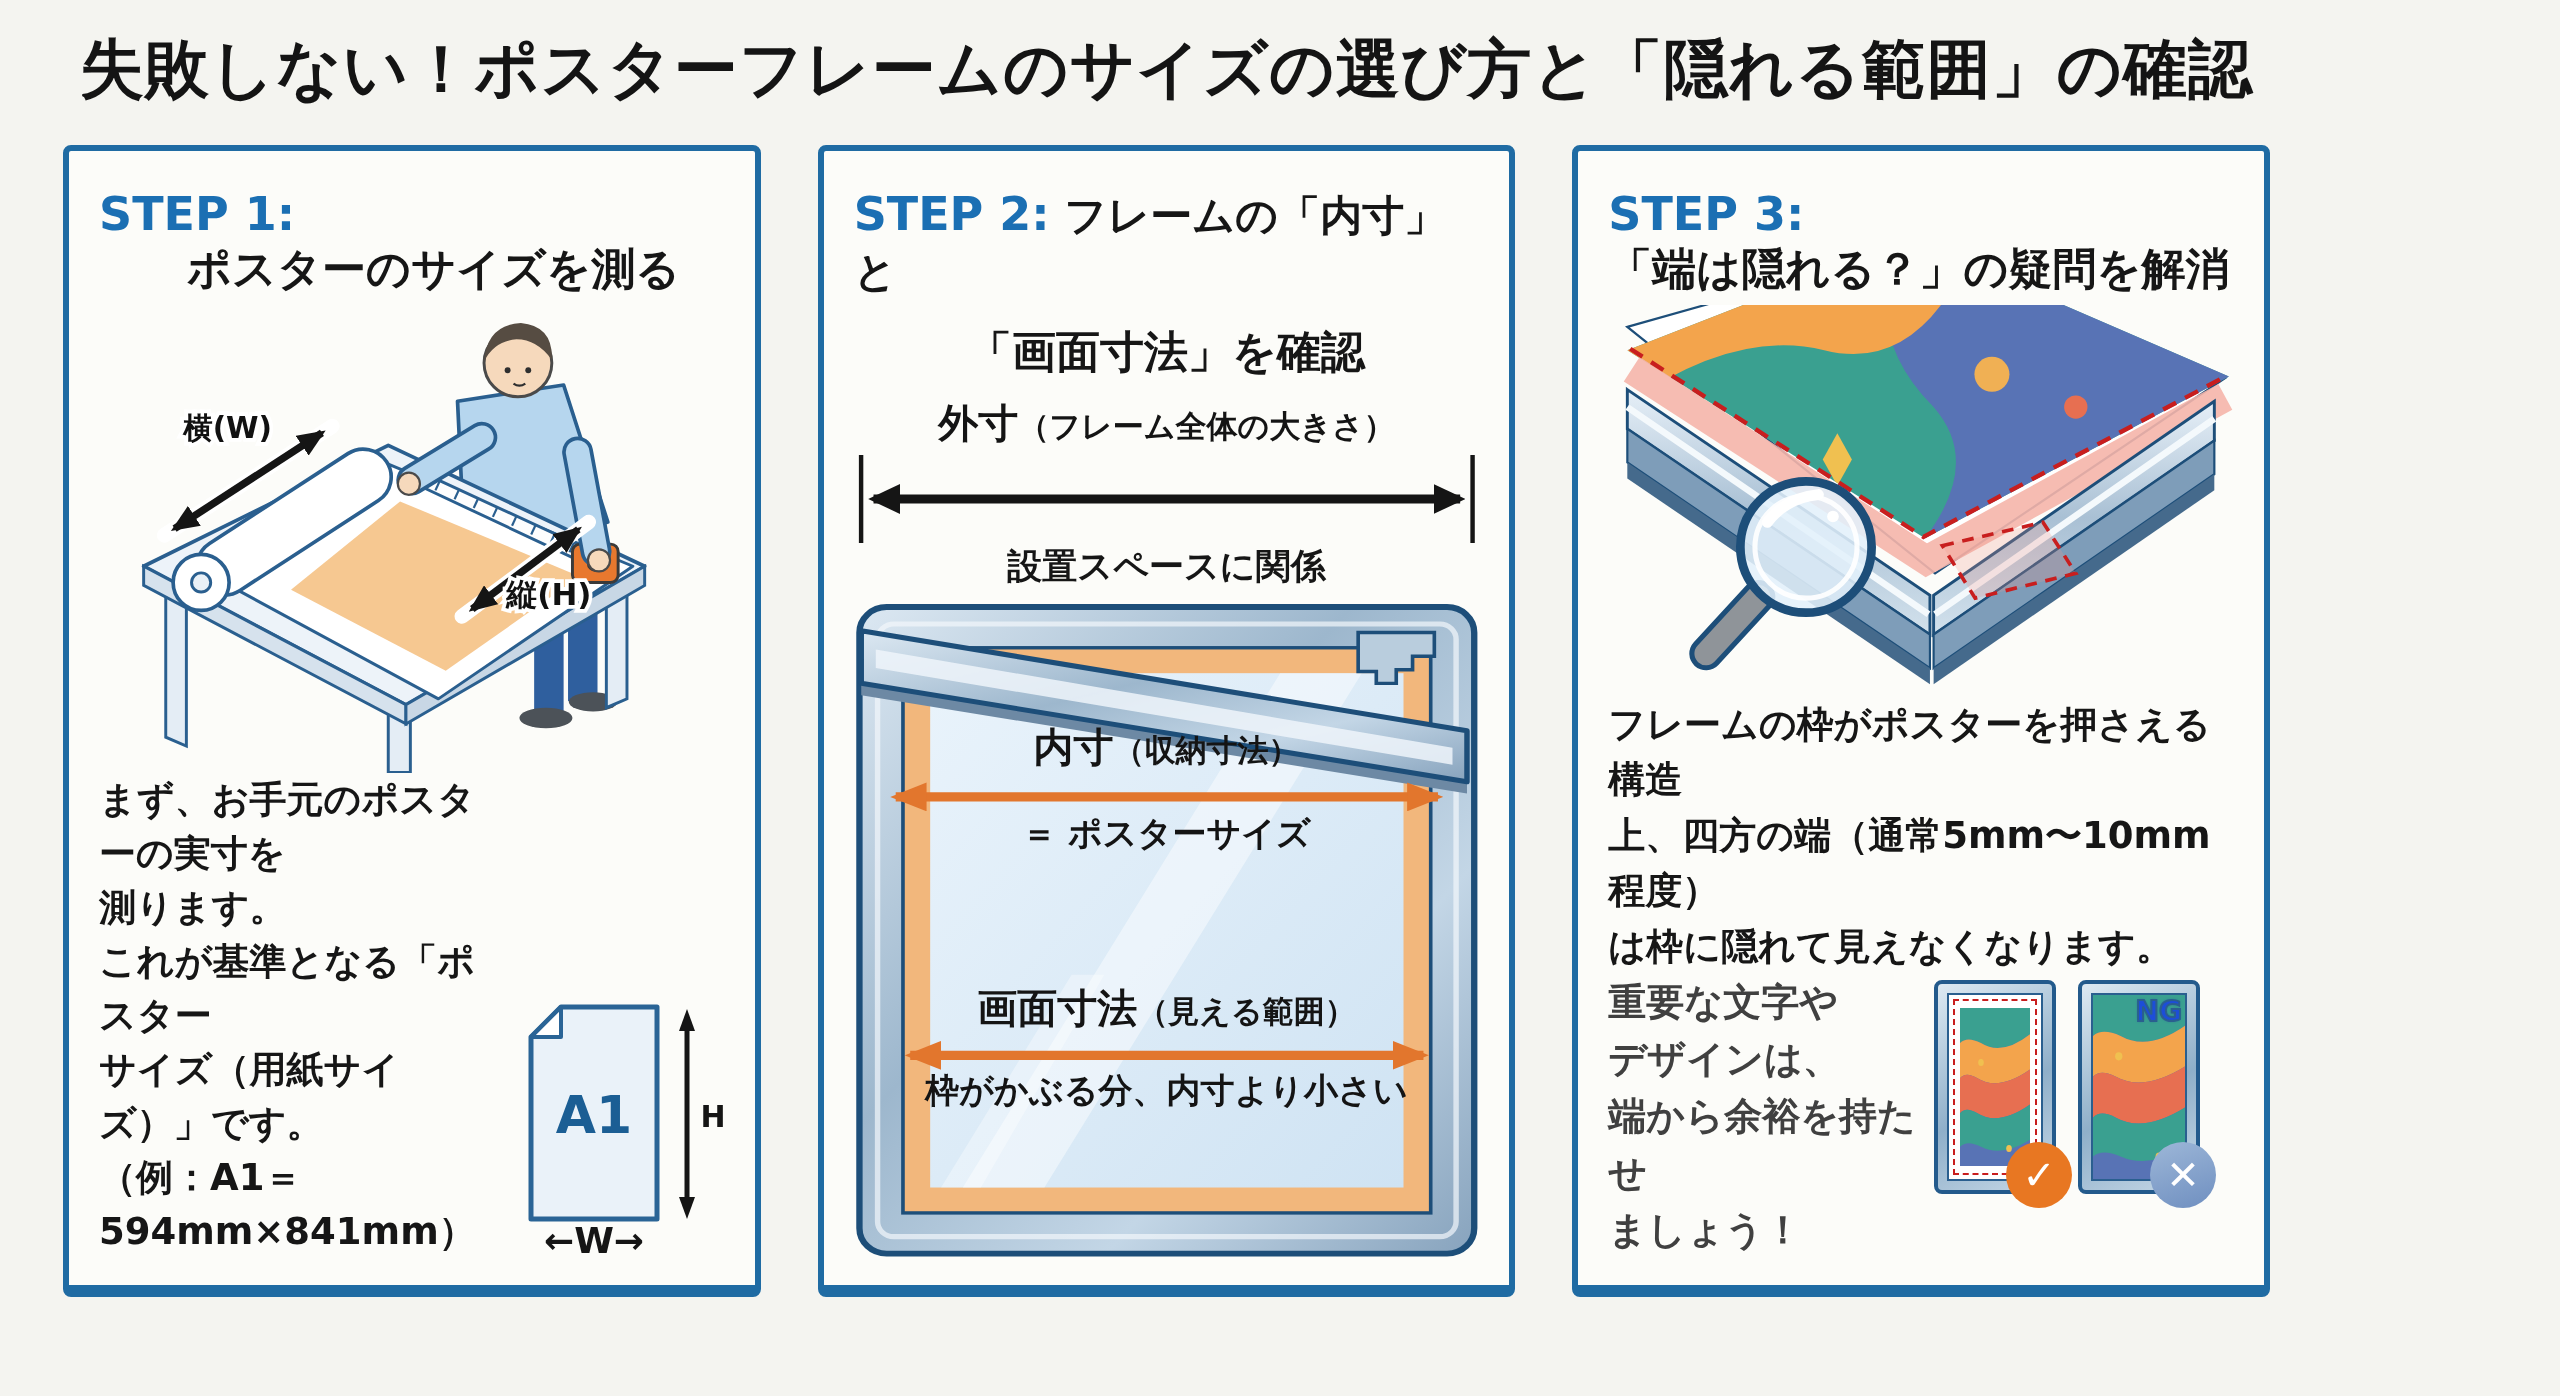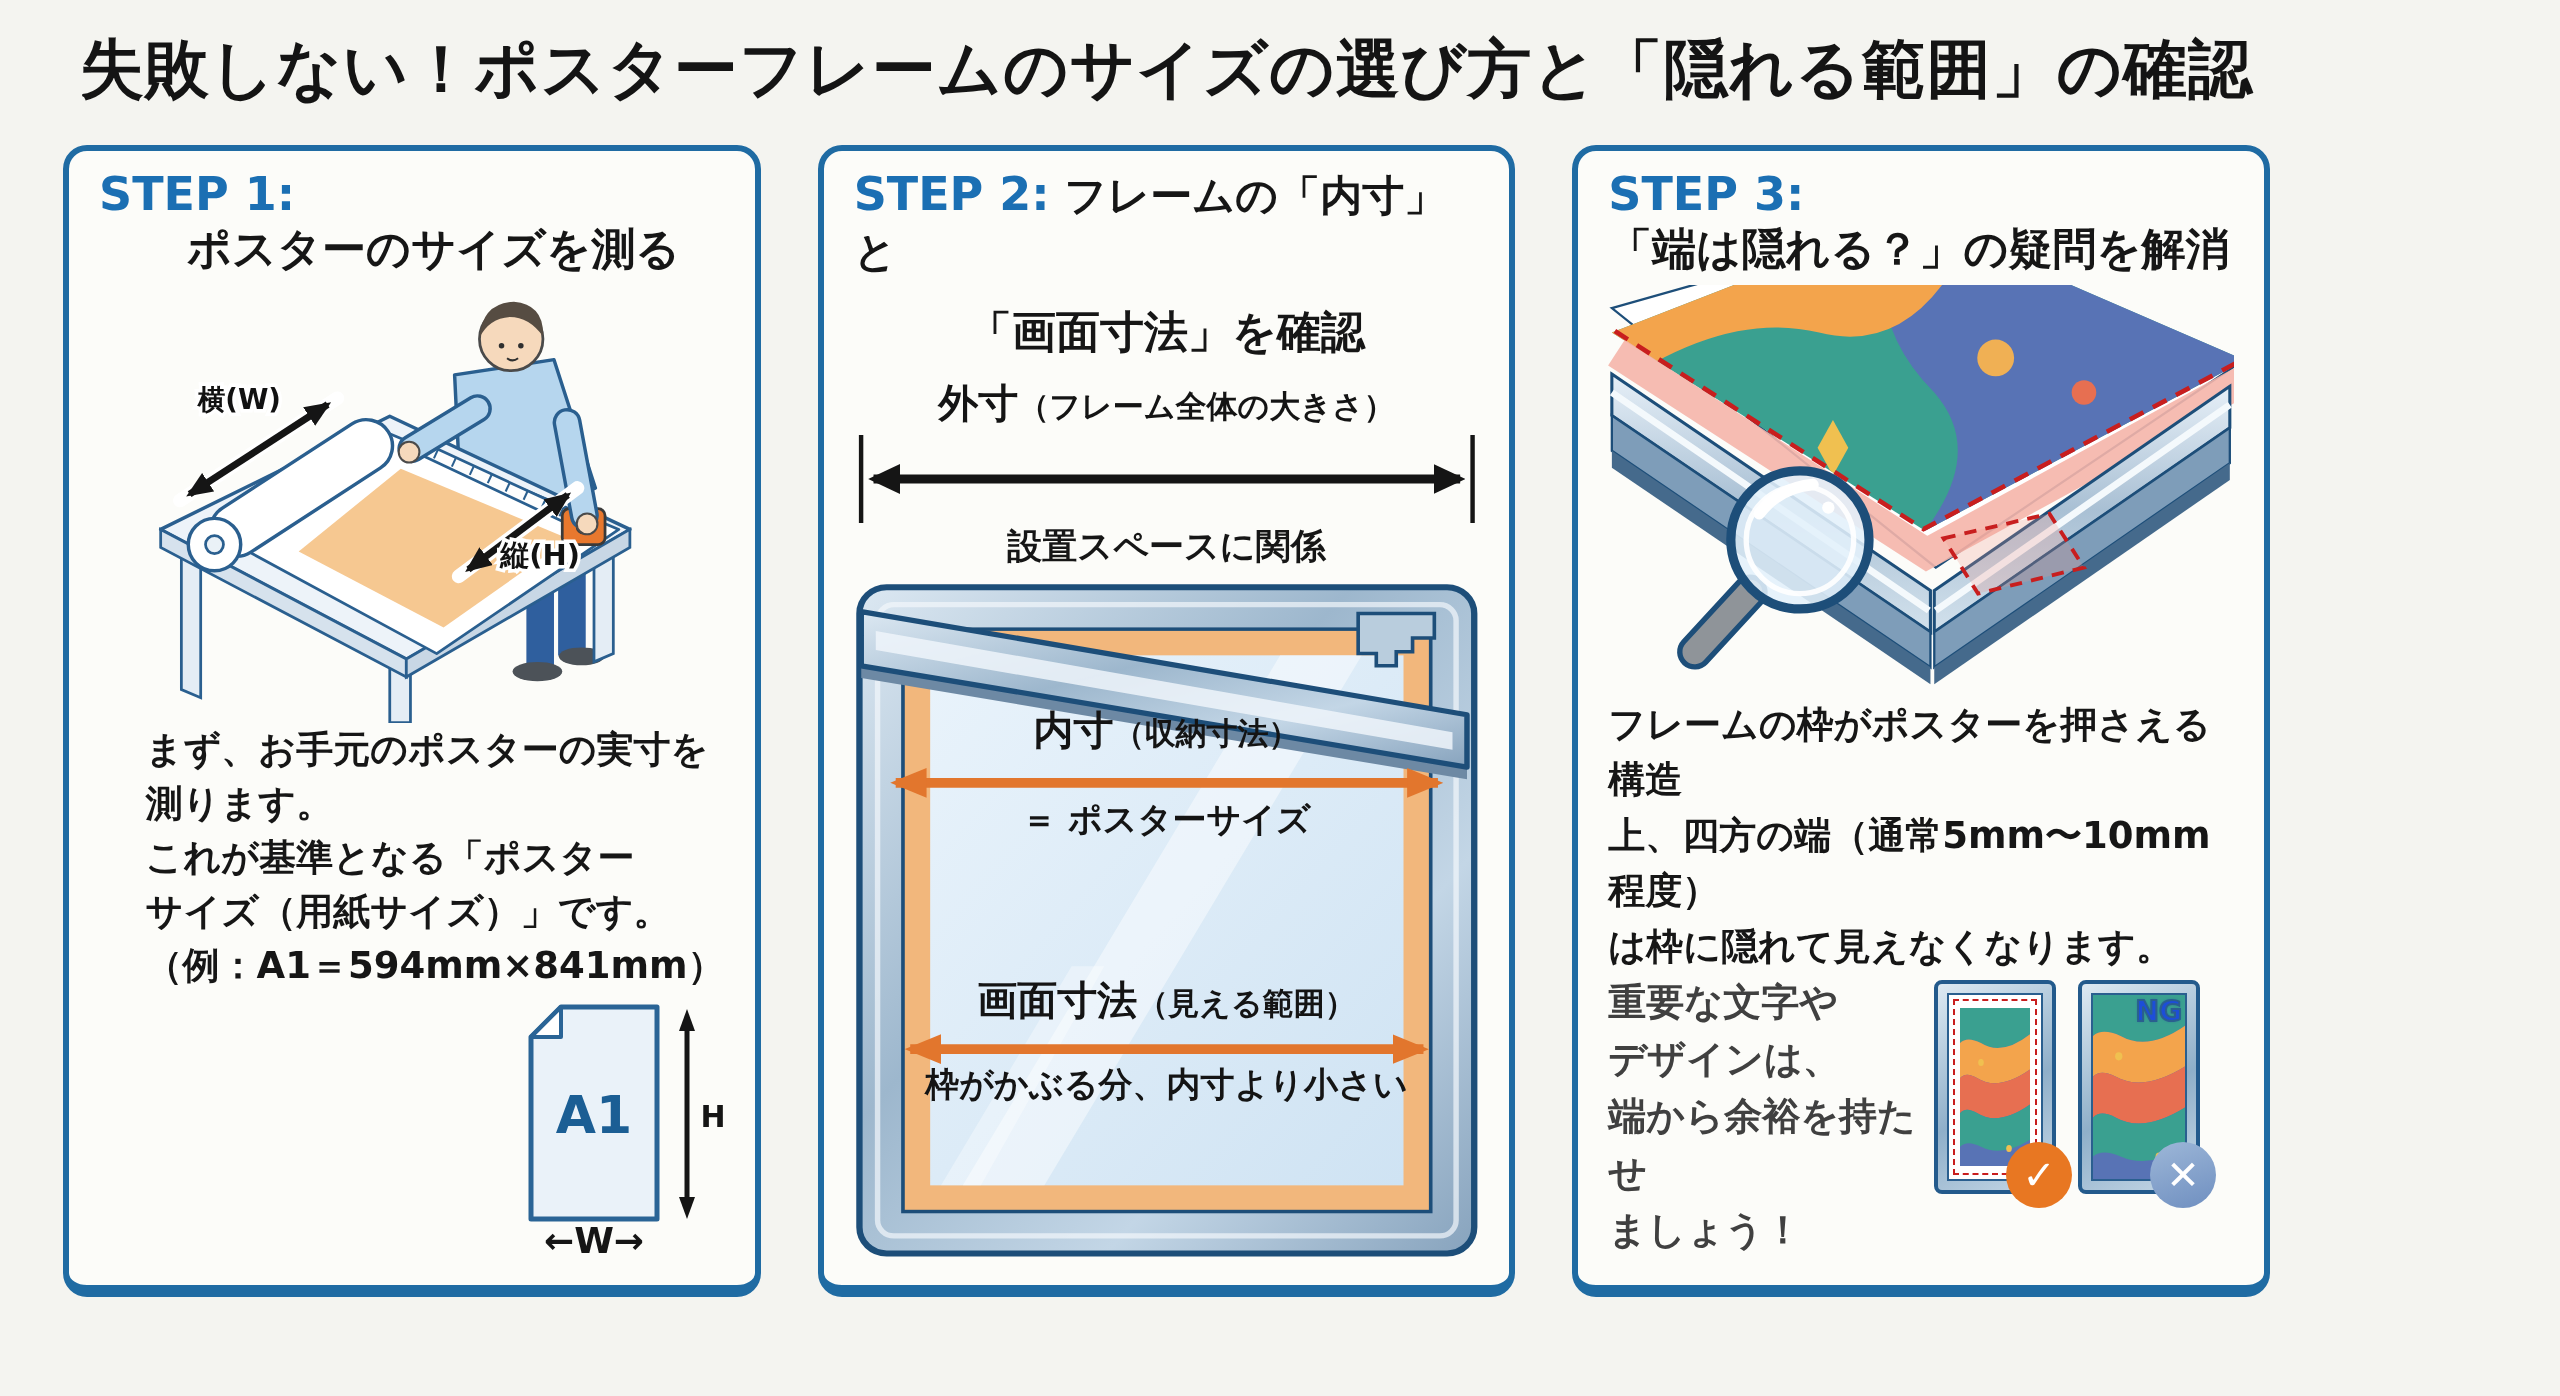--- a/index.html
+++ b/index.html
@@ -3,30 +3,30 @@
 <meta charset="utf-8">
 <style>
   * { margin:0; padding:0; box-sizing:border-box; }
   body { font-family:"DejaVu Sans","Liberation Sans",sans-serif; background:#f4f4f0; }
   .canvas { position:relative; width:2333px; height:1396px; background:#f4f4f0; overflow:hidden; }
 
   .main-title { text-align:center; padding-top:26px; font-size:64px; font-weight:900; color:#141414; letter-spacing:1px; }
 
   .panels { display:flex; gap:57px; margin:32px 63px 0; height:1152px; }
   .panel { flex:1; background:#fcfcf9; border:6px solid #1f6ba3; border-bottom-width:12px;
-           border-radius:24px; padding:16px 30px 26px; display:flex; flex-direction:column; position:relative; }
+           border-radius:8px; padding:36px 30px 26px; display:flex; flex-direction:column; position:relative; }
 
   .step-label { color:#1b6fb3; font-size:46px; font-weight:800; }
   .panel-heading { color:#161616; font-size:44px; font-weight:800; line-height:1.28; }
   .indent { padding-left:88px; }
   .center { text-align:center;margin-top:24px; }
 
   
   .illus1 { width:100%; height:548px; margin-top:4px; }
-  .p1-bottom { display:flex; margin-top:auto; align-items:flex-end; gap:6px;flex-direction:column; }
+  .p1-bottom { display:flex; margin-top:auto; align-items:flex-end; gap:6px; }
   .p1-text { flex:1; font-size:37px; font-weight:700; color:#161616; line-height:1.46; }
   .strong { font-weight:900; }
   .paper-fig { width:208px; flex:none; }
 
   
   .p2-line1 { font-size:42px; font-weight:800; color:#161616; }
   .dim-outer { text-align:center; margin-top:16px; color:#141414; }
   .f-term { font-size:40px; font-weight:800; }
   .f-qual { font-size:31px; font-weight:800; }
   .outer-arrow { width:100%; height:96px; display:block; }

